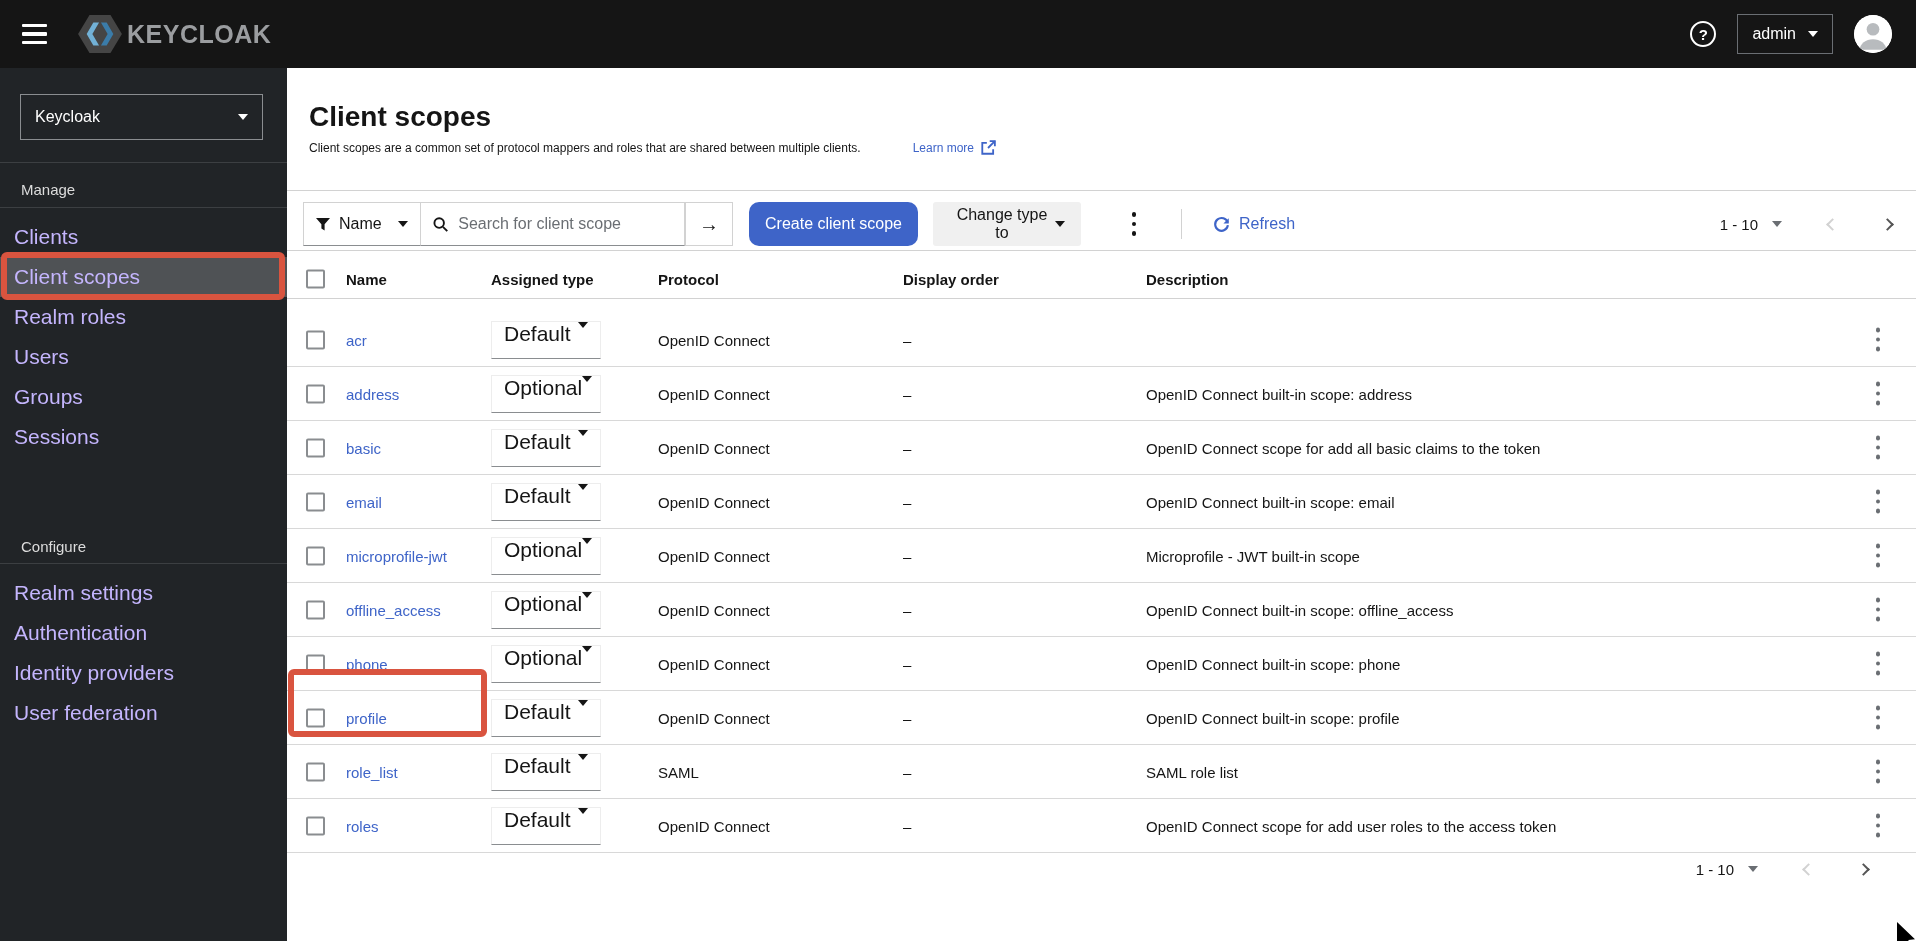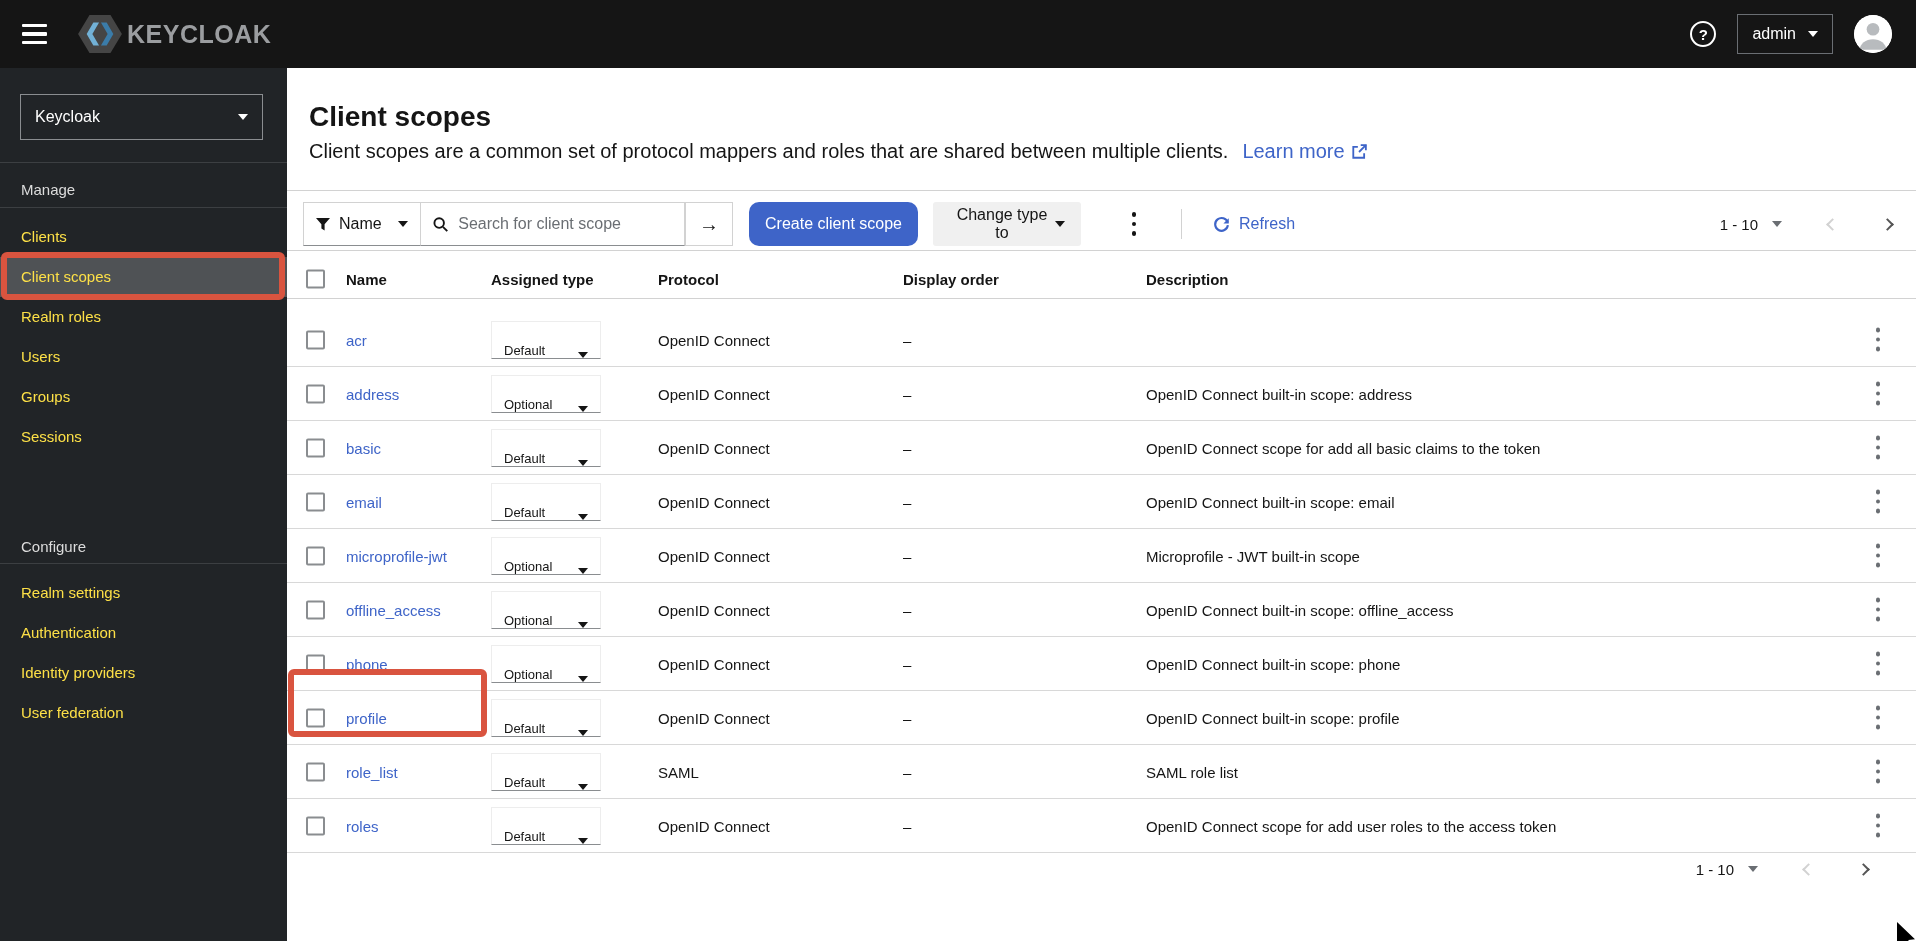--- a/index.html
+++ b/index.html
@@ -22,28 +22,28 @@
   .user-dd{display:flex;align-items:center;gap:12px;border:1px solid #6a6e73;height:40px;padding:0 14px;color:#fff;font-size:16px;cursor:pointer;}
   .avatar{width:38px;height:38px;border-radius:50%;overflow:hidden;background:#fff;}
 
   
   .sidebar{position:absolute;left:0;top:68px;width:287px;height:873px;background:var(--sidebar);z-index:2;}
   .realm-select{position:absolute;left:20px;top:26px;width:243px;height:46px;border:1px solid var(--borderdark);display:flex;align-items:center;padding:0 14px;color:#fff;font-size:16px;cursor:pointer;}
   .realm-select .caret{margin-left:auto;}
   .sb-divider{position:absolute;left:0;width:287px;border-top:1px solid #3c3f42;}
   .sb-title{position:absolute;left:21px;height:28px;line-height:28px;font-size:15px;color:#dcdcdc;}
   .nav-list{position:absolute;left:0;width:287px;list-style:none;}
-  .nav-item{height:40px;line-height:40px;padding-left:21px;color:#fde047;font-size:15px;cursor:pointer;white-space:nowrap;}
+  .nav-item{height:40px;line-height:40px;padding-left:14px;color:#c4b5fd;font-size:21px;cursor:pointer;white-space:nowrap;}
   .nav-item.selected{background:var(--selnav);}
 
   
   .main{position:absolute;left:287px;top:68px;width:1629px;height:873px;background:#fff;}
   .page-title{position:absolute;left:22px;top:33px;font-size:28px;font-weight:600;color:var(--text);}
-  .page-desc{position:absolute;left:22px;top:72px;font-size:20px;display:flex;align-items:center;}
-  .learn-more{margin-left:14px;color:var(--link);text-decoration:none;display:inline-flex;align-items:center;gap:6px;cursor:pointer;}
+  .page-desc{position:absolute;left:22px;top:72px;font-size:12px;display:flex;align-items:center;gap:48px;}
+  .learn-more{margin-left:4px;color:var(--link);text-decoration:none;display:inline-flex;align-items:center;gap:6px;cursor:pointer;}
   .hdivider{position:absolute;left:0;width:1629px;border-top:1px solid var(--border);}
 
   
   .toolbar{position:absolute;left:0;top:134px;width:1629px;height:44px;}
   .tb{position:absolute;top:0;height:44px;display:flex;align-items:center;}
   .filter-toggle{left:16px;width:118px;background:#fff;border:1px solid var(--border);border-bottom-color:var(--borderdark);padding:0 12px;gap:9px;cursor:pointer;}
   .filter-toggle .caret{margin-left:auto;}
   .search-box{left:134px;width:264px;background:#fff;border:1px solid var(--border);border-left:none;border-bottom-color:var(--borderdark);padding:0 12px;gap:10px;}
   .search-box input{border:none;outline:none;width:100%;font-size:16px;font-family:inherit;color:var(--text);}
   .search-box input::placeholder{color:var(--muted);}
@@ -72,21 +72,21 @@
   .c-type{left:204px;}
   .c-proto{left:371px;}
   .c-order{left:616px;}
   .c-desc{left:859px;}
   .c-kebab{right:36px;}
   .rows{position:absolute;left:0;top:245px;width:1629px;}
   .row{position:relative;height:54px;border-bottom:1px solid #d8d8d8;font-size:15px;}
   .row .cell{top:50%;}
   .cb{width:19px;height:19px;border:2px solid var(--borderdark);border-radius:2px;background:#fff;display:inline-block;cursor:pointer;}
   .link{color:var(--link);text-decoration:none;cursor:pointer;}
-  .type-dd{width:110px;height:38px;background:#fff;border:1px solid #ededed;border-bottom:1px solid var(--borderdark);display:flex;align-items:flex-end;justify-content:space-between;padding:0 12px;font-size:13px;cursor:pointer;}
+  .type-dd{width:110px;height:38px;background:#fff;border:1px solid #ededed;border-bottom:1px solid var(--borderdark);display:flex;align-items:flex-start;justify-content:space-between;padding:0 12px;font-size:21px;cursor:pointer;}
   .caret{width:0;height:0;border-left:5px solid transparent;border-right:5px solid transparent;border-top:6px solid var(--text);display:inline-block;}
   .caret.white{border-top-color:#fff;}
   .pager-bottom{top:779px;right:48px;}
 
   
   .annot{position:absolute;border:6px solid var(--red);border-radius:6px;z-index:10;pointer-events:none;}
   .annot-sidebar{left:1px;top:252px;width:284px;height:48px;}
   .annot-profile{left:288px;top:669px;width:199px;height:68px;}
   .cursor{position:absolute;left:1897px;top:922px;z-index:20;}
   .icon-svg{display:block;}

